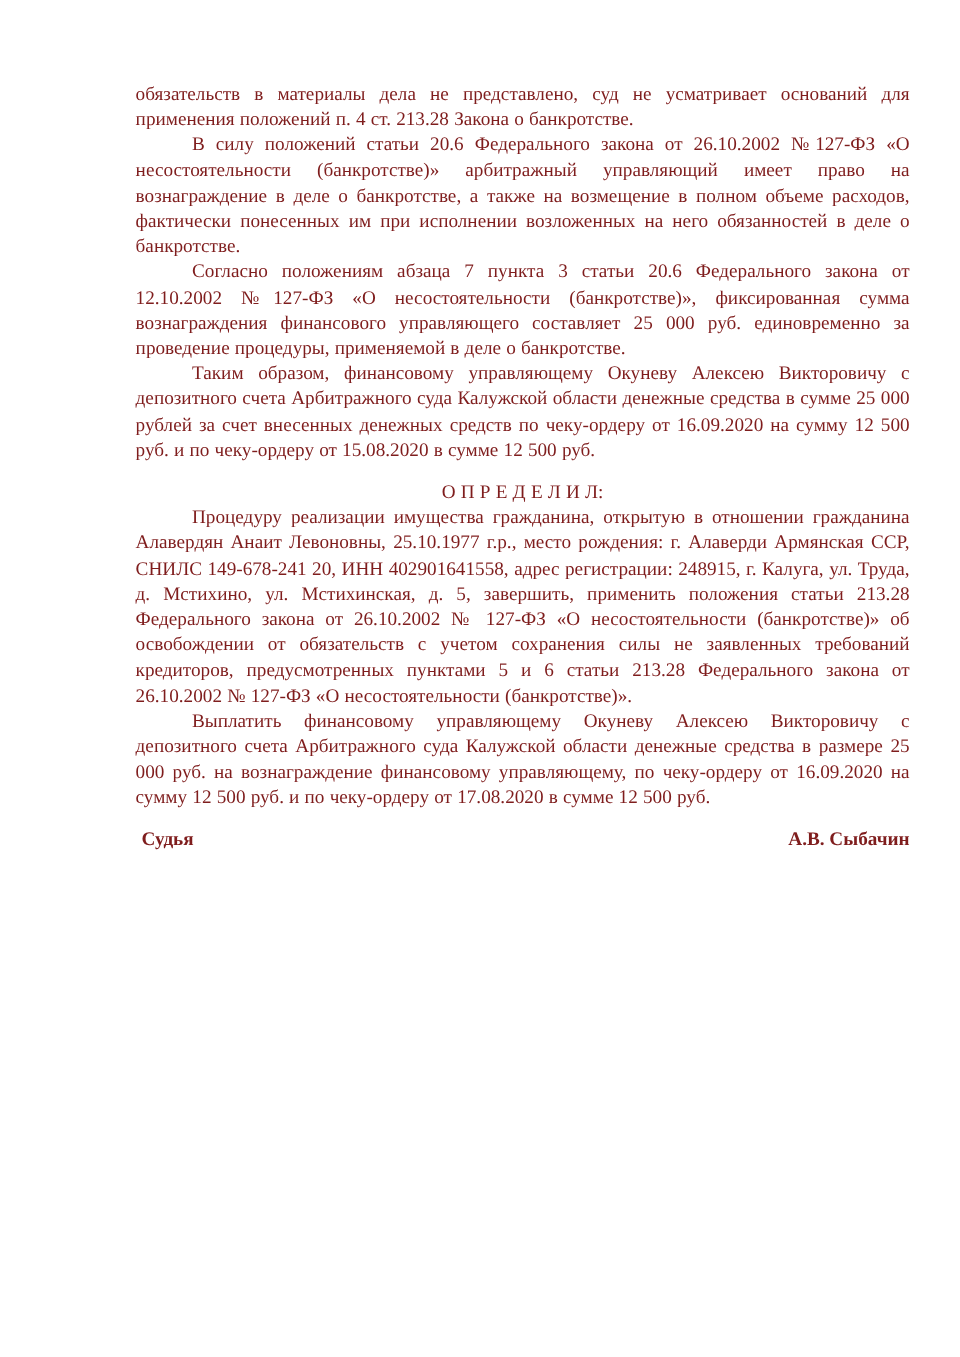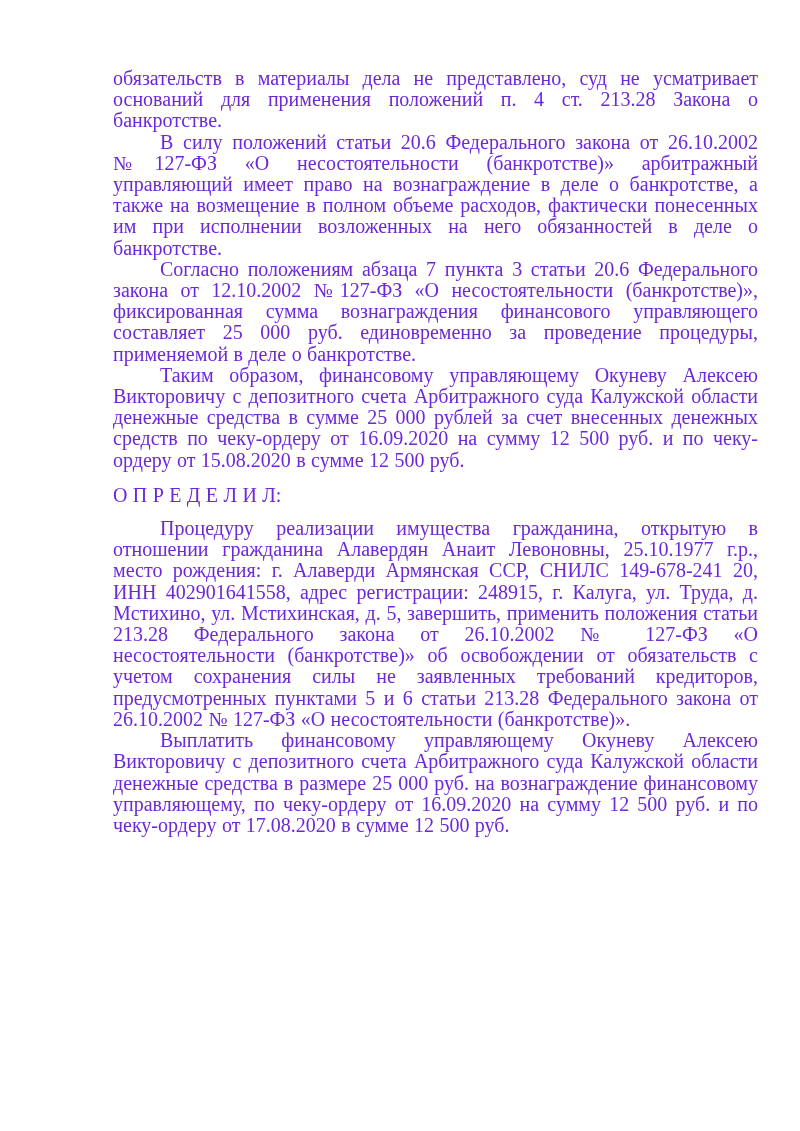--- a/index.html
+++ b/index.html
@@ -8,37 +8,37 @@
     background: #ffffff;
   }
   .page {
     position: relative;
     width: 800px;
     height: 841px;
     background: #ffffff;
     box-sizing: border-box;
     padding: 68px 42px 0 113px;
     font-family: "Liberation Serif", "DejaVu Serif", serif;
-    font-size: 20px;
+    font-size: 16px;
     line-height: 21.2px;
-    color: #6d28d9;
+    color: #7f1d1d;
     overflow: hidden;
   }
   .para {
     margin: 0;
     text-align: justify;
     text-indent: 47px;
     word-spacing: 0.02em;
   }
   .para.continuation {
     text-indent: 0;
   }
   .ruling-heading {
-    margin: 14px 0 12px 0;
-    text-align: left;
+    margin: 14px 0 0 0;
+    text-align: center;
     text-indent: 0;
   }
   .signature-row {
     display: flex;
     justify-content: space-between;
     align-items: baseline;
     margin-top: 13px;
     font-weight: bold;
     padding-left: 5px;
   }
@@ -58,14 +58,18 @@
   <p class="para">Таким образом, финансовому управляющему Окуневу Алексею Викторовичу с депозитного счета Арбитражного суда Калужской области денежные средства в сумме 25 000 рублей за счет внесенных денежных средств по чеку-ордеру от 16.09.2020 на сумму 12 500 руб. и по чеку-ордеру от 15.08.2020 в сумме 12 500 руб.</p>
 
 
   <p class="para ruling-heading">О П Р Е Д Е Л И Л:</p>
 
   <p class="para">Процедуру реализации имущества гражданина, открытую в отношении гражданина Алавердян Анаит Левоновны, 25.10.1977 г.р., место рождения: г. Алаверди Армянская ССР, СНИЛС 149-678-241 20, ИНН 402901641558, адрес регистрации: 248915, г. Калуга, ул. Труда, д. Мстихино, ул. Мстихинская, д. 5, завершить, применить положения статьи 213.28 Федерального закона от 26.10.2002 № 127-ФЗ «О несостоятельности (банкротстве)» об освобождении от обязательств с учетом сохранения силы не заявленных требований кредиторов, предусмотренных пунктами 5 и 6 статьи 213.28 Федерального закона от 26.10.2002 № 127-ФЗ «О несостоятельности (банкротстве)».</p>
 
   <p class="para">Выплатить финансовому управляющему Окуневу Алексею Викторовичу с депозитного счета Арбитражного суда Калужской области денежные средства в размере 25 000 руб. на вознаграждение финансовому управляющему, по чеку-ордеру от 16.09.2020 на сумму 12 500 руб. и по чеку-ордеру от 17.08.2020 в сумме 12 500 руб.</p>
 
 
+  <div class="signature-row">
+    <span>Судья</span>
+    <span>А.В. Сыбачин</span>
+  </div>
 
 </div>
 
 </body></html>

